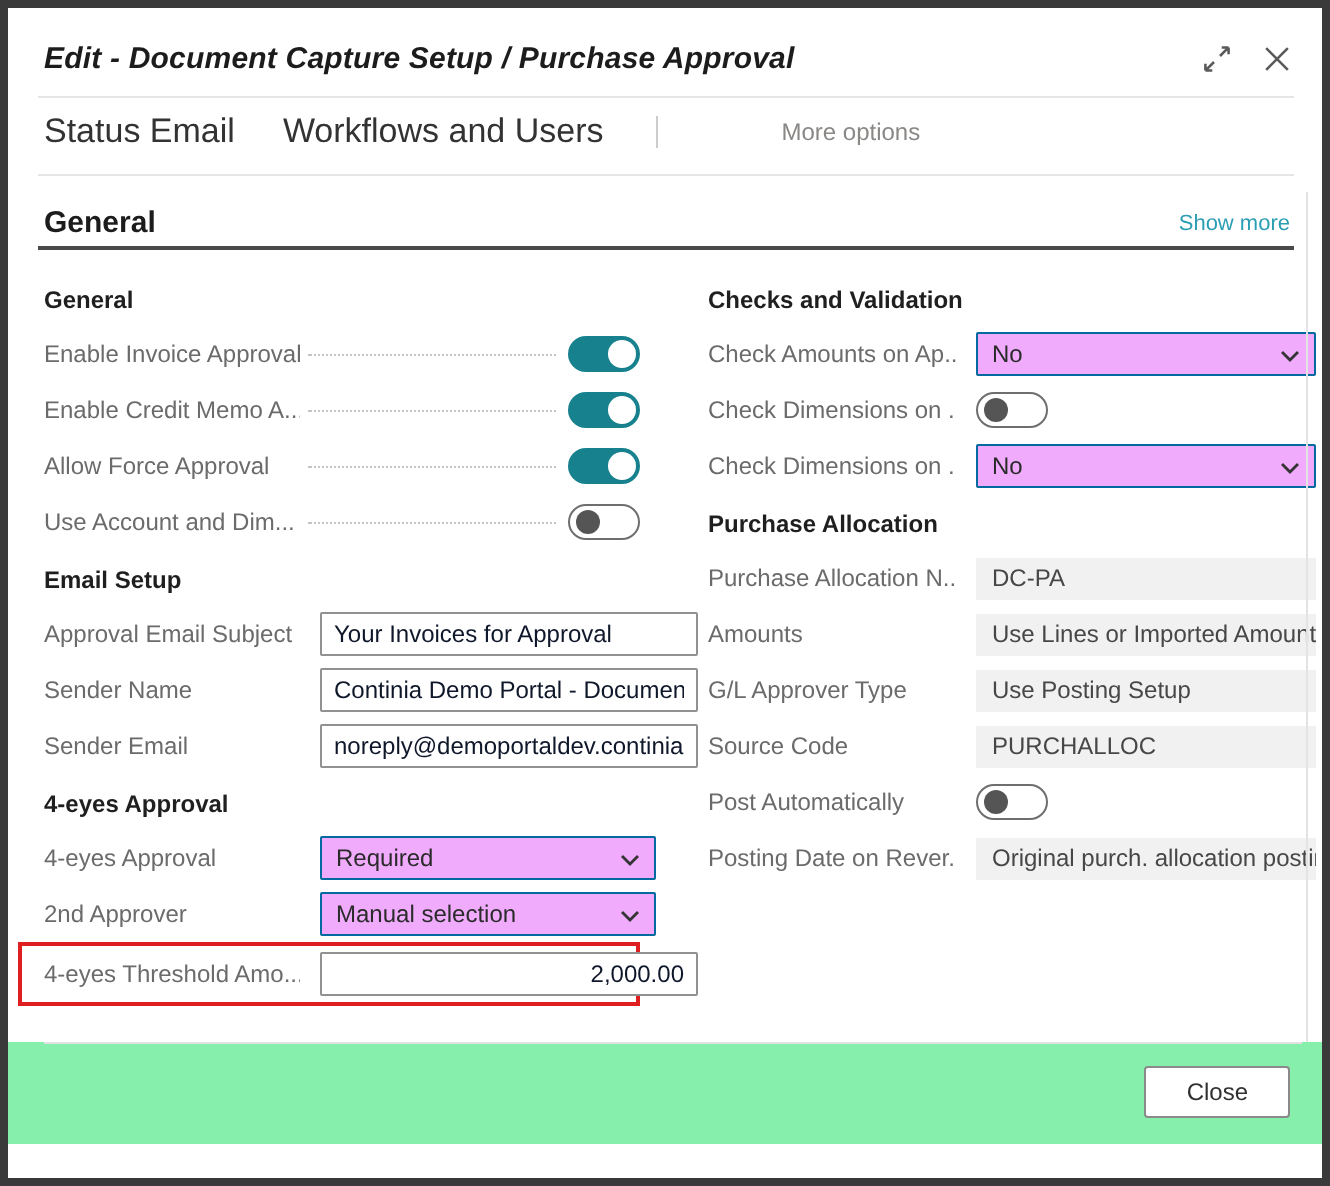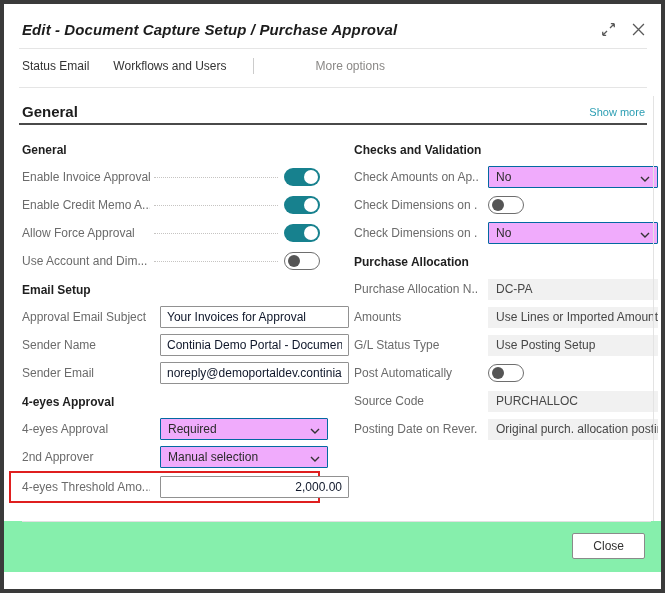--- a/index.html
+++ b/index.html
@@ -21,21 +21,21 @@
     padding: 12px 16px 0 18px; height: 38px; font-style: italic;
   }
   .dlg-title { font-size: 15px; font-weight: 700; color: #1c1c1c; letter-spacing: .1px; }
   .title-icons { display: flex; align-items: center; gap: 16px; }
   .icon-btn { cursor: pointer; display: flex; align-items: center; }
   .hr { border-top: 1px solid #e5e5e5; margin: 6px 14px 0 15px; }
   .cmd-bar {
     display: flex; align-items: center;
     padding: 0 18px; height: 31px; margin-top: 1px;
   }
-  .cmd-item { font-size: 12px; color: #333333; margin-right: 24px; cursor: pointer; white-space: nowrap; }
+  .cmd-item { font-size: 17px; color: #333333; margin-right: 24px; cursor: pointer; white-space: nowrap; }
   .cmd-sep { width: 1px; height: 16px; background: #cccccc; margin: 0 14px 0 2px; }
   .cmd-more { font-size: 12px; color: #8a8886; cursor: pointer; margin-left: 48px; }
   
   .tab-row {
     display: flex; justify-content: space-between; align-items: flex-end;
     padding: 8px 16px 0 18px; height: 32px;
   }
   .tab-title { font-size: 15px; font-weight: 700; color: #1c1c1c; }
   .show-more { font-size: 11px; color: #2b9eb3; cursor: pointer; padding-bottom: 2px; }
   .dark-rule { border-top: 2px solid #4a4a4a; margin: 3px 14px 0 15px; }
@@ -257,35 +257,35 @@
         <span class="row-label">Purchase Allocation N...</span>
         <span class="leader"></span>
         <span class="gray-field">DC-PA</span>
       </div>
       <div class="row">
         <span class="row-label">Amounts</span>
         <span class="leader"></span>
         <span class="gray-field">Use Lines or Imported Amounts</span>
       </div>
       <div class="row">
-        <span class="row-label">G/L Status Type</span>
+        <span class="row-label">G/L Approver Type</span>
         <span class="leader"></span>
         <span class="gray-field">Use Posting Setup</span>
       </div>
       <div class="row">
+        <span class="row-label">Source Code</span>
+        <span class="leader"></span>
+        <span class="gray-field">PURCHALLOC</span>
+      </div>
+      <div class="row">
         <span class="row-label">Post Automatically</span>
         <span class="leader"></span>
         <span class="toggle off" style="margin-right:134px">
             <span class="knob"></span>
           </span>
-      </div>
-      <div class="row">
-        <span class="row-label">Source Code</span>
-        <span class="leader"></span>
-        <span class="gray-field">PURCHALLOC</span>
       </div>
       <div class="row">
         <span class="row-label">Posting Date on Rever...</span>
         <span class="leader"></span>
         <span class="gray-field">Original purch. allocation postin...</span>
       </div>
     </div>
   </div>
 
   <div class="scroll-line"></div>

